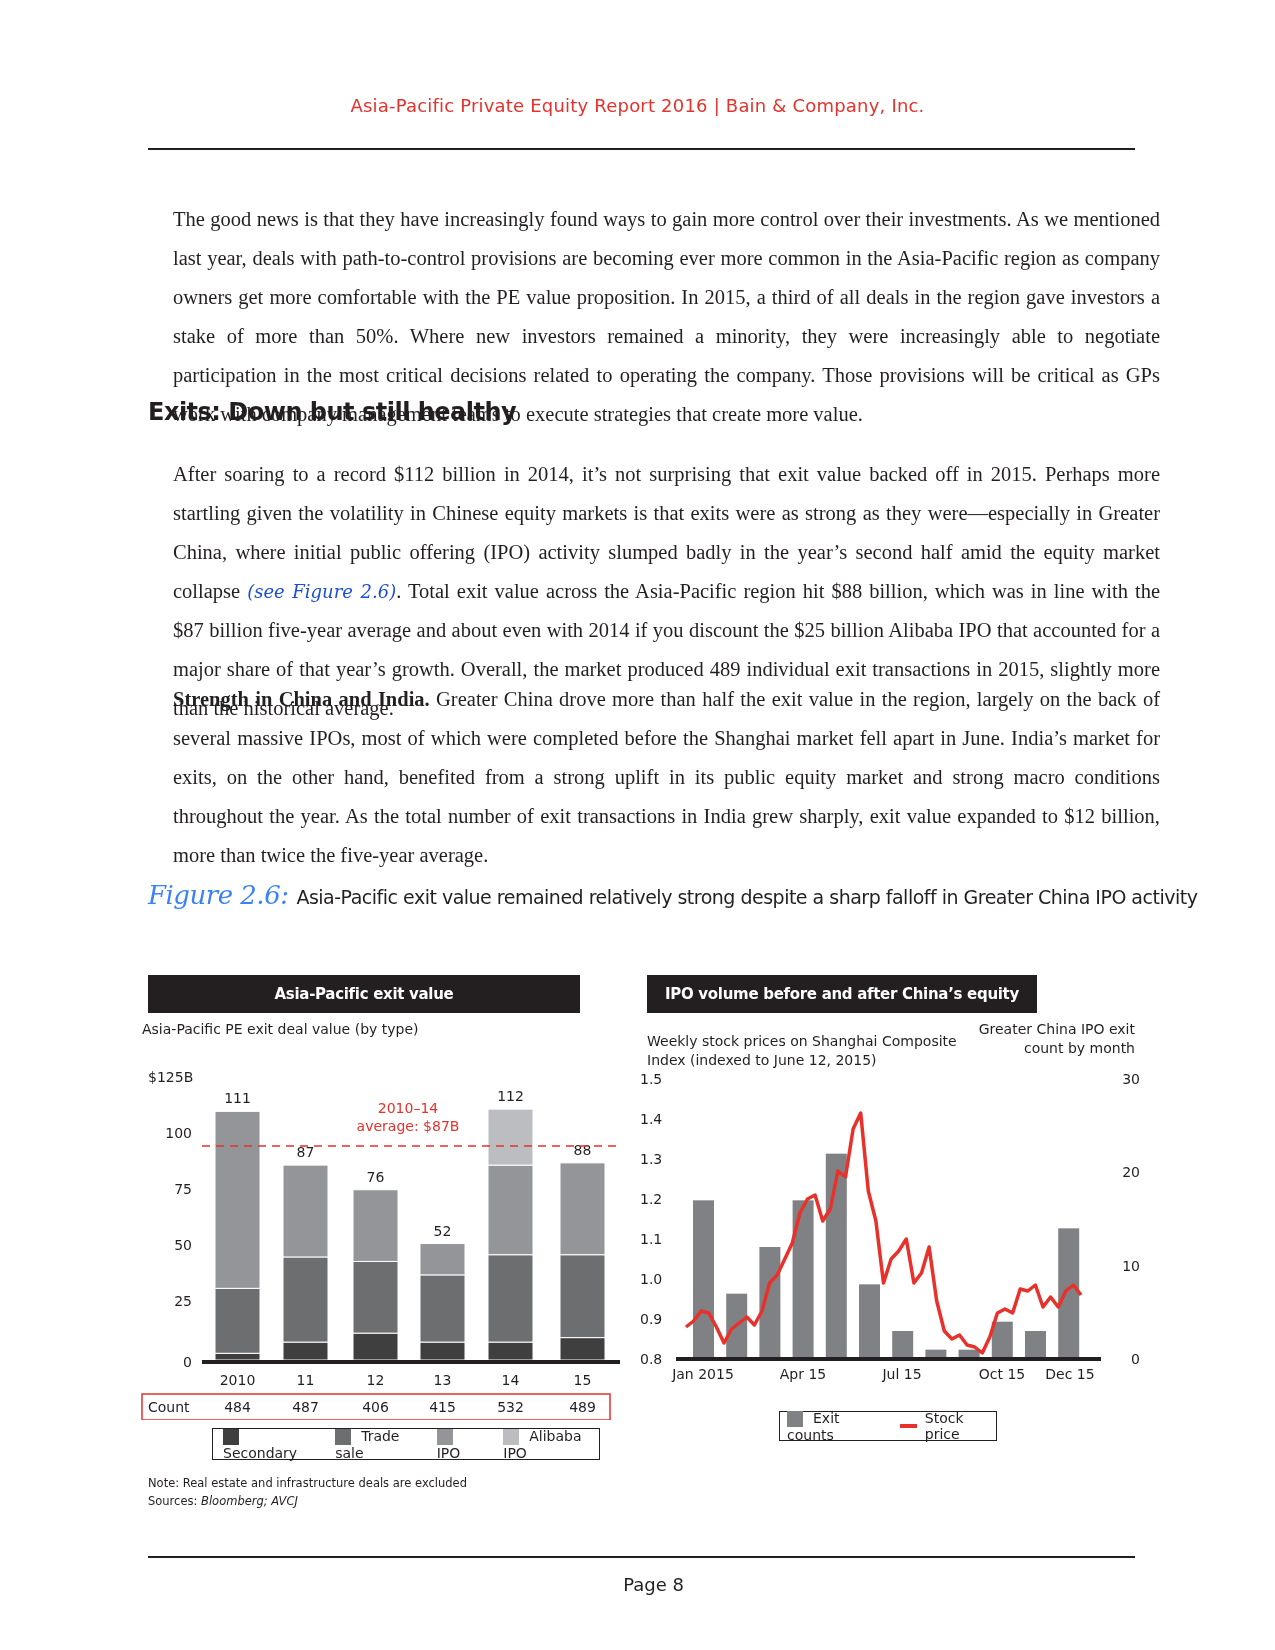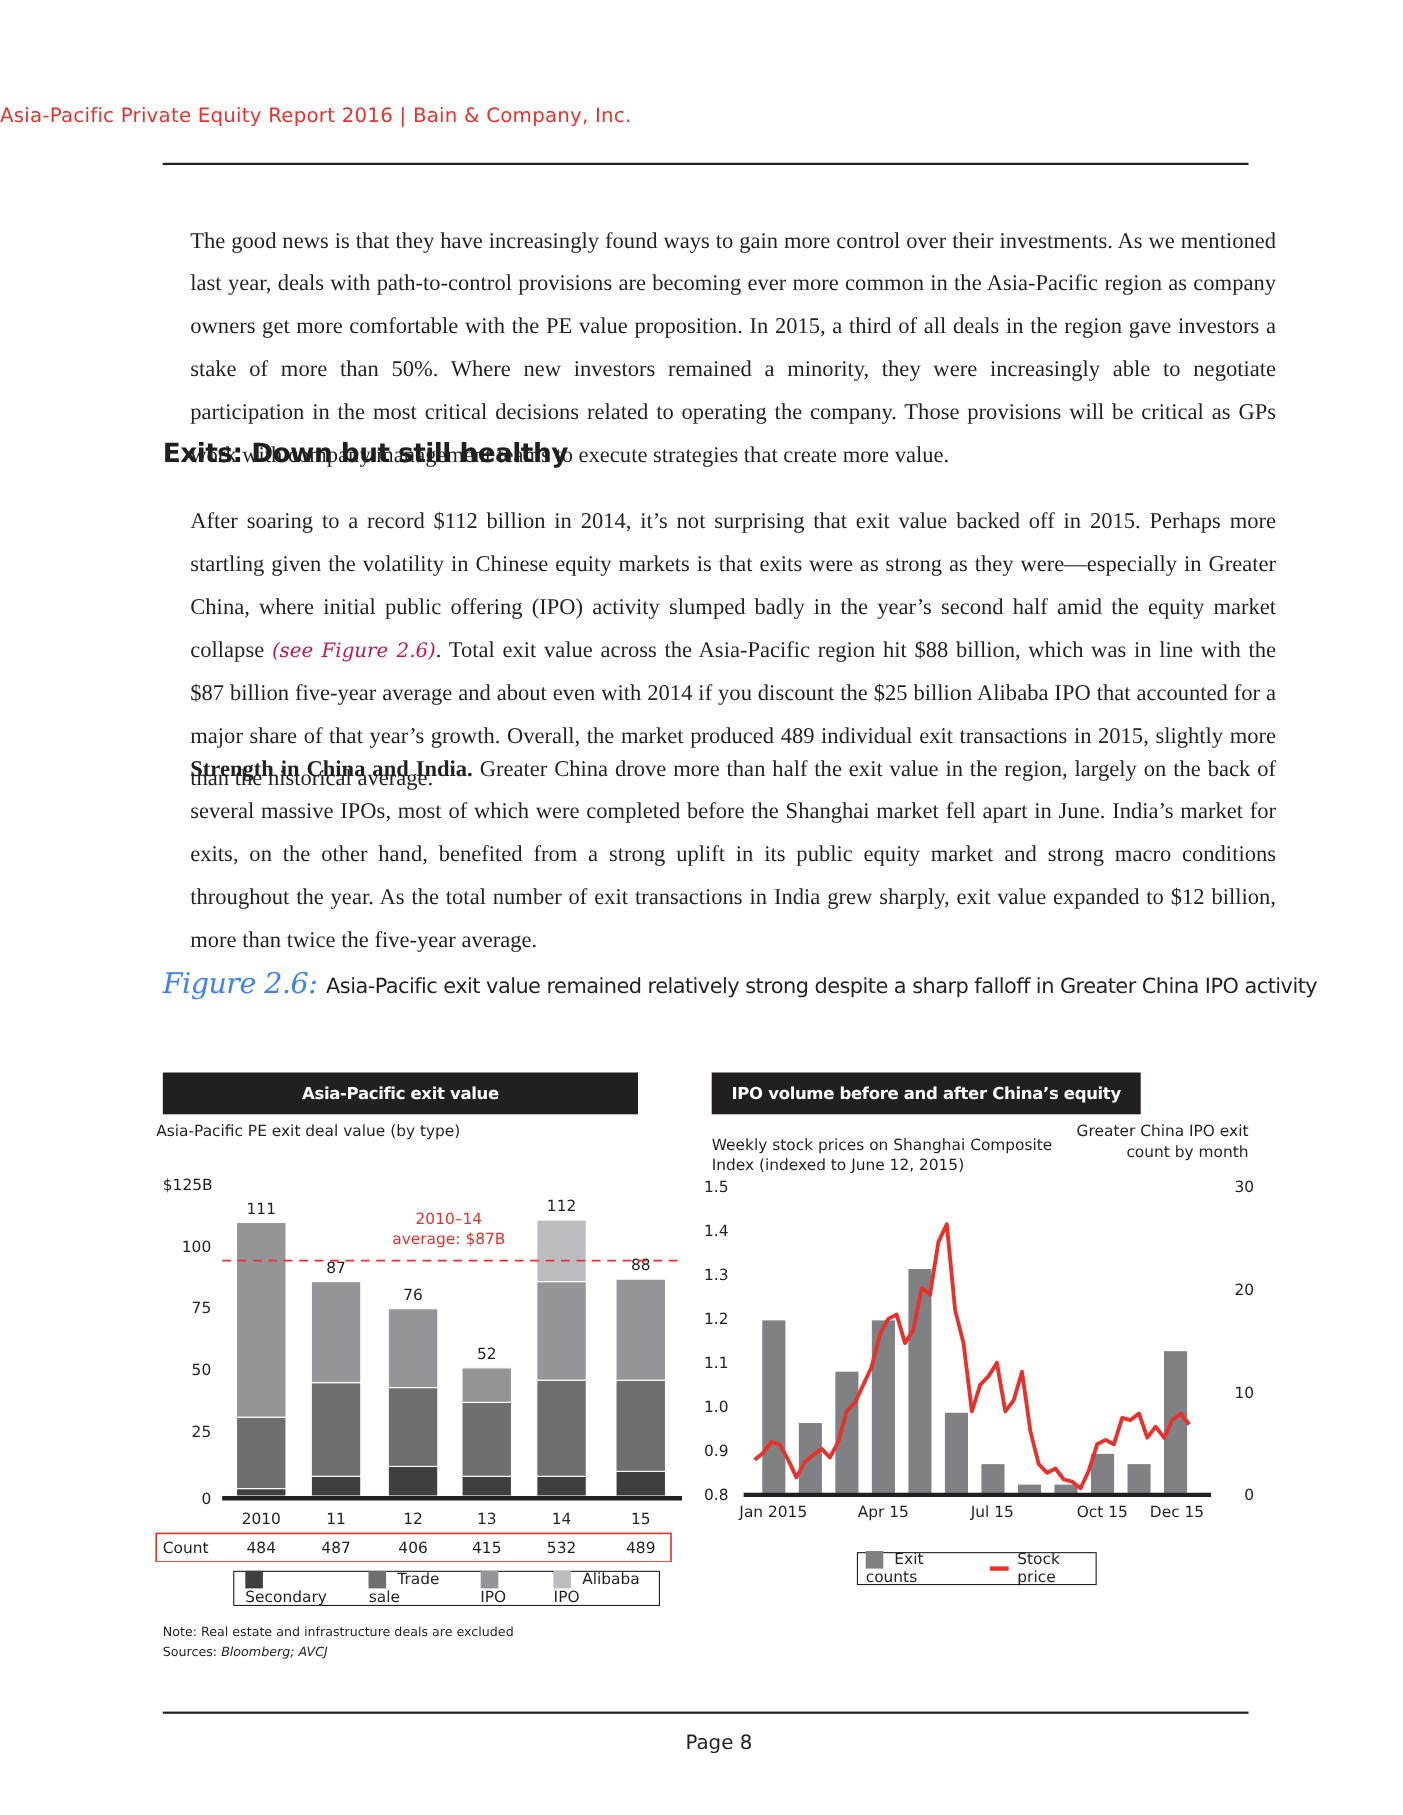--- a/index.html
+++ b/index.html
@@ -1,22 +1,22 @@
 <!DOCTYPE html>
 <html><head>
 <meta charset="utf-8">
 <style>
   html,body{margin:0;padding:0;background:#fff;}
   body{width:1275px;height:1650px;position:relative;overflow:hidden;font-family:"Liberation Sans",sans-serif;color:#231f20;}
   .abs{position:absolute;}
-  .hdr{left:0;width:1275px;top:95px;text-align:left;color:#e5322d;font-size:18px;font-family:"DejaVu Sans",sans-serif;letter-spacing:0.2px;}
+  .hdr{left:0;width:1275px;top:95px;text-align:center;color:#e5322d;font-size:18px;font-family:"DejaVu Sans",sans-serif;letter-spacing:0.2px;}
   .rule{left:148px;width:987px;height:2px;background:#231f20;}
   .para{left:148px;width:987px;font-family:"Liberation Serif",serif;font-size:20.5px;line-height:39px;text-align:justify;color:#231f20;margin-left:25px;}
   .para b{font-weight:bold;}
-  .script{font-family:"DejaVu Serif",serif;font-style:italic;color:#be185d;font-size:18px;}
+  .script{font-family:"DejaVu Serif",serif;font-style:italic;color:#1d4ed8;font-size:18px;}
   .h2{left:148px;top:398px;font-size:24px;font-weight:bold;font-family:"DejaVu Sans",sans-serif;letter-spacing:-0.5px;}
   .figcap{left:148px;top:880px;width:990px;font-size:19px;font-family:"DejaVu Sans",sans-serif;letter-spacing:-0.5px;white-space:nowrap;}
   .figlbl{color:#3b82f6;font-family:"DejaVu Serif",serif;font-style:italic;font-size:26px;margin-right:8px;}
   .bar-title{height:38px;background:#231f20;color:#fff;font-weight:bold;font-size:15px;text-align:center;line-height:38px;font-family:"DejaVu Sans",sans-serif;letter-spacing:-0.3px;}
   .lbl{font-size:14px;font-family:"DejaVu Sans",sans-serif;color:#231f20;line-height:19px;}
   .note{font-size:11.5px;font-family:"DejaVu Sans",sans-serif;line-height:18px;}
   .legend{border:1.5px solid #231f20;background:#fff;font-size:14px;font-family:"DejaVu Sans",sans-serif;display:flex;align-items:center;}
   .sw{display:inline-block;width:16px;height:16px;margin-right:10px;vertical-align:middle;}
   .pg{left:0;width:1275px;top:1574px;text-align:center;font-size:18px;font-family:"DejaVu Sans",sans-serif;padding-left:16px;}
 </style>

